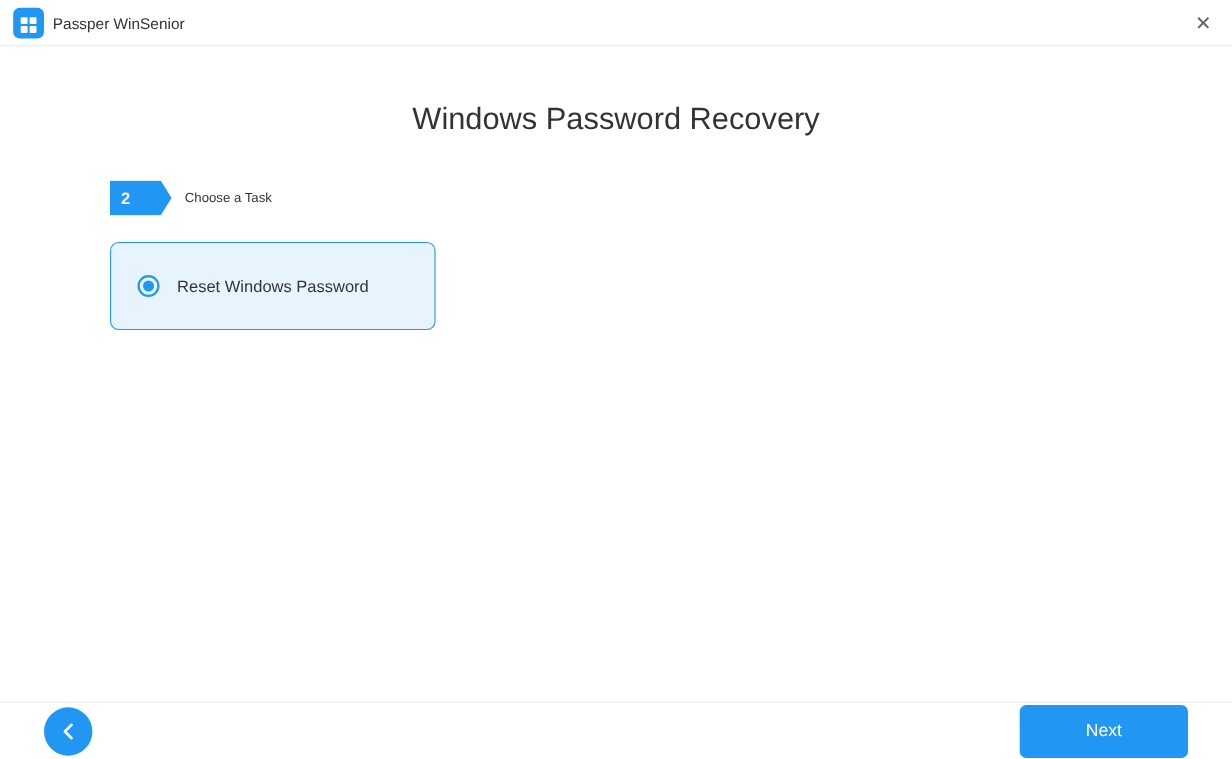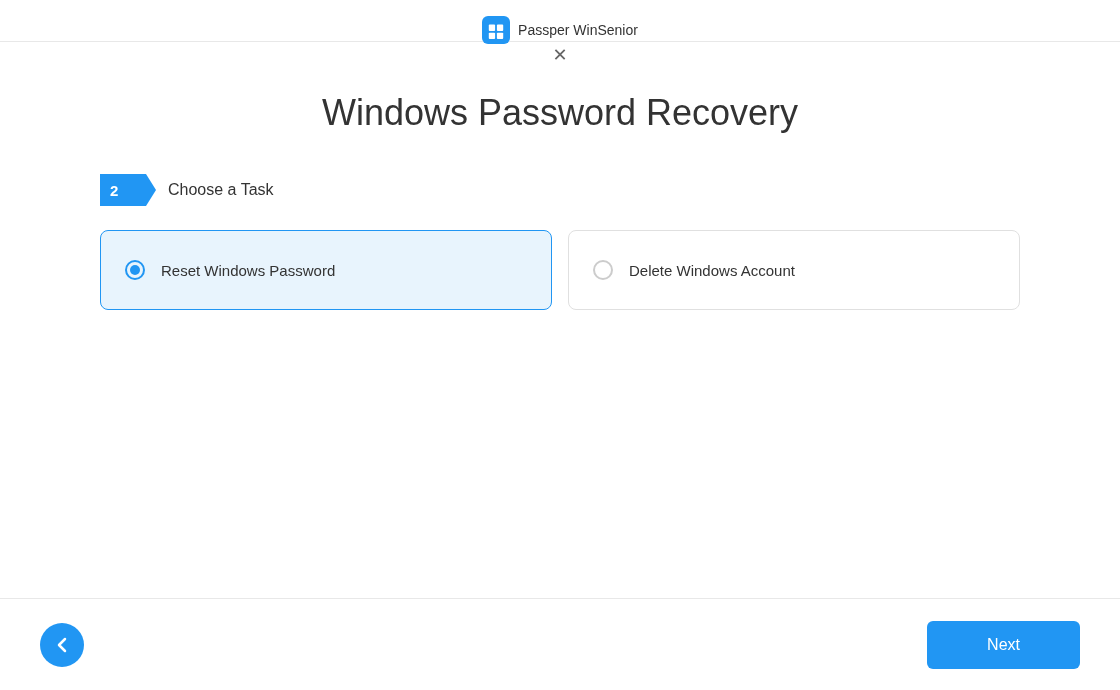--- a/index.html
+++ b/index.html
@@ -21,21 +21,20 @@
     
     .title-bar {
       display: flex;
       align-items: center;
       justify-content: space-between;
       padding: 16px 12px;
       height: 42px;
       background: #fff;
       border-bottom: 1px solid #e8e8e8;
       flex-shrink: 0;
-      flex-direction: column;
     }
 
     .title-bar-left {
       display: flex;
       align-items: center;
       gap: 8px;
     }
 
     .app-icon {
       width: 28px;
@@ -75,21 +74,21 @@
     
     .main-content {
       flex: 1;
       display: flex;
       flex-direction: column;
       align-items: center;
       padding: 50px 100px 20px;
     }
 
     .page-title {
-      font-size: 36px;
+      font-size: 28px;
       font-weight: 400;
       color: #333;
       margin-bottom: 40px;
       text-align: right;
     }
 
     
     .step-indicator {
       display: flex;
       align-items: center;
@@ -107,29 +106,29 @@
       font-size: 15px;
       font-weight: 600;
       padding: 4px 12px 4px 10px;
       clip-path: polygon(0 0, calc(100% - 10px) 0, 100% 50%, calc(100% - 10px) 100%, 0 100%);
       margin-right: 12px;
       height: 32px;
       min-width: 56px;
     }
 
     .step-label {
-      font-size: 16px;
+      font-size: 12px;
       color: #333;
       font-weight: 400;
     }
 
     
     .options-grid {
       display: grid;
-      grid-template-columns: 1fr 1fr;
+      grid-template-columns: 1fr 1fr 1fr;
       gap: 16px;
       width: 100%;
     }
 
     .option-card {
       display: flex;
       align-items: center;
       gap: 16px;
       padding: 0 24px;
       height: 80px;
@@ -168,21 +167,21 @@
     }
 
     .option-label {
       font-size: 15px;
       color: #333;
       font-weight: 400;
     }
 
     
     .footer {
-      height: 92px;
+      height: 52px;
       border-top: 1px solid #e8e8e8;
       display: flex;
       align-items: center;
       justify-content: space-between;
       padding: 0 40px;
       flex-shrink: 0;
       background: #fff;
     }
 
     .back-btn {
@@ -240,24 +239,20 @@
   <div class="options-grid">
 
     <div class="option-card selected">
       <div class="radio-circle checked">
         <div class="radio-inner"></div>
       </div>
       <span class="option-label">Reset Windows Password</span>
     </div>
 
 
-    <div class="option-card">
-      <div class="radio-circle"></div>
-      <span class="option-label">Delete Windows Account</span>
-    </div>
 
   </div>
 </div>
 
 <div class="footer">
   <button class="back-btn">
     <svg width="20" height="20" viewBox="0 0 20 20" fill="none">
       <polyline points="13,4 7,10 13,16" stroke="white" stroke-width="2.5" stroke-linecap="round" stroke-linejoin="round"></polyline>
     </svg>
   </button>

